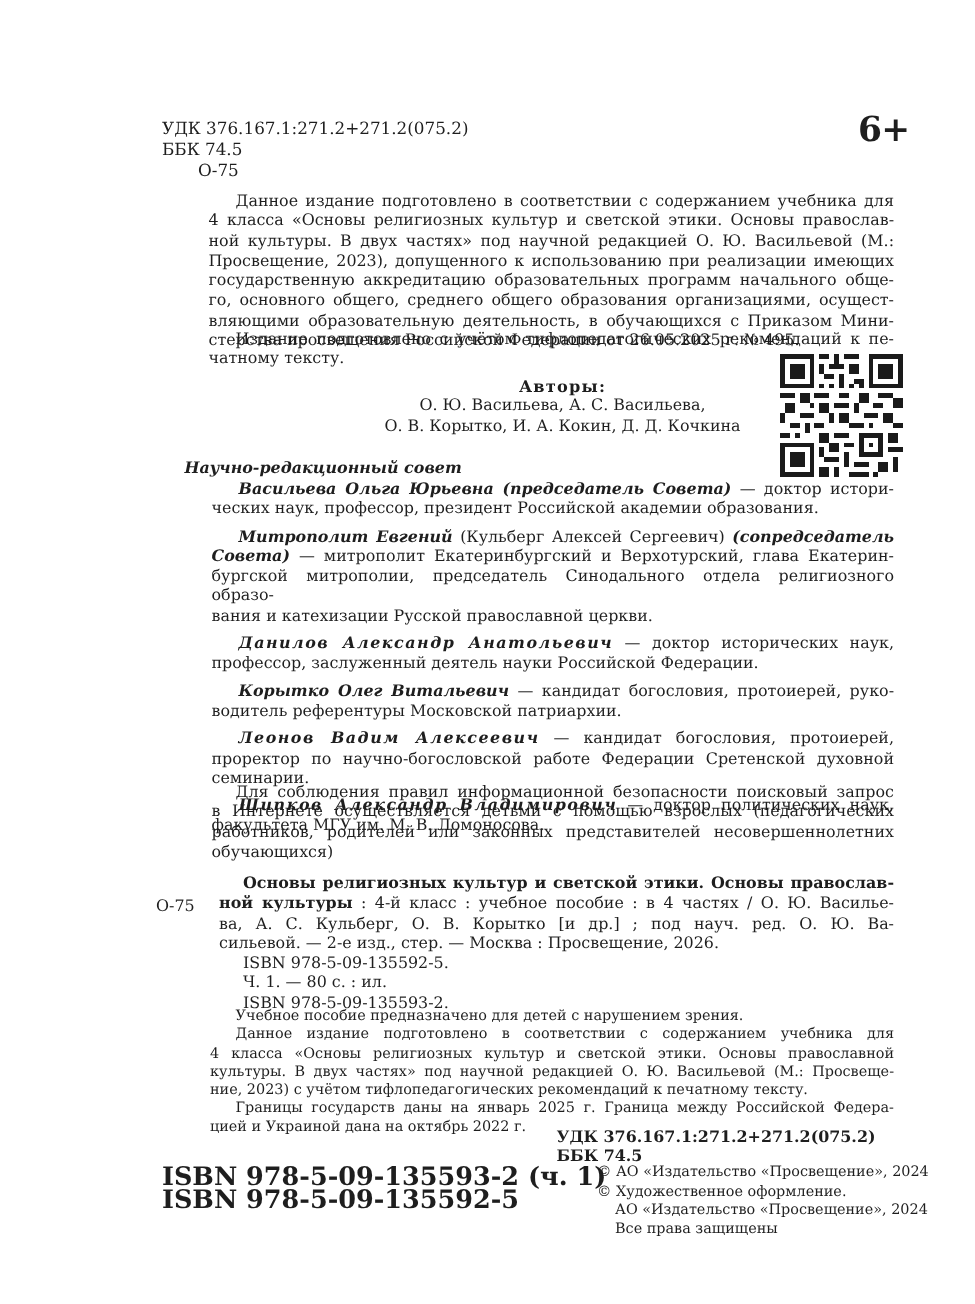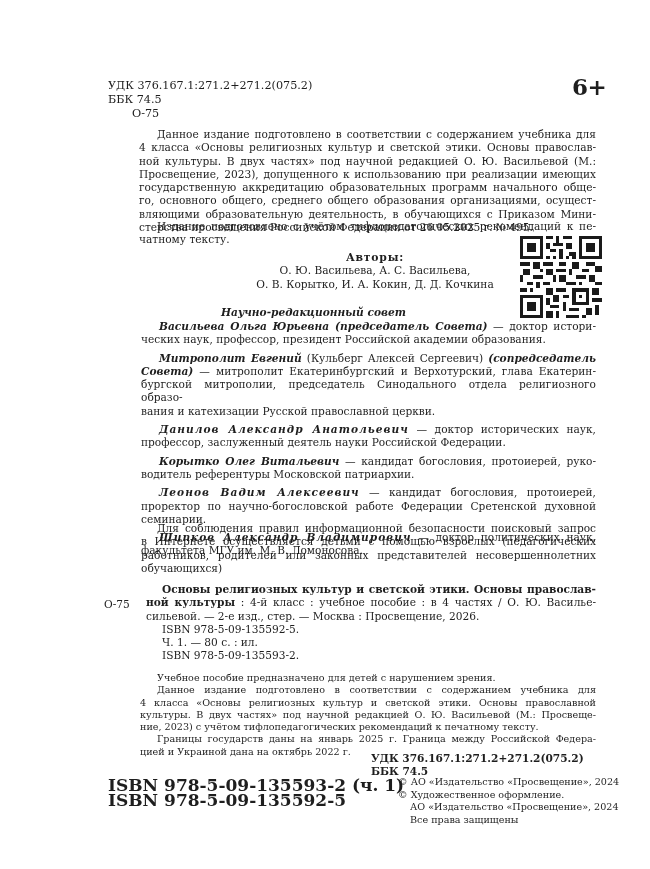--- a/index.html
+++ b/index.html
@@ -31,21 +31,21 @@
     #age-rating { left: 572px; top: 73px; font-size: 23px; font-weight: bold; font-family: "DejaVu Serif", serif; letter-spacing: -0.5px; }
 
     #intro { left: 139px; top: 128px; width: 457px; }
     #tiflo { left: 139px; top: 220px; width: 457px; }
 
     #authors { left: 250px; top: 251px; width: 250px; text-align: center; }
     #authors .head { font-weight: bold; letter-spacing: 0.8px; font-size: 10.8px; line-height: 13.4px; }
 
     #qr { left: 520px; top: 236px; width: 82px; height: 82px; }
 
-    #council-title { left: 140px; top: 306px; width: 347px; text-align: center; }
+    #council-title { left: 123px; top: 306px; width: 347px; }
     #council { left: 141px; top: 320px; width: 455px; }
     .member { margin-bottom: 5px; }
     .member .jline { text-align-last: justify; }
 
     #safety { left: 141px; top: 522px; width: 455px; }
     #biblio-code { left: 104px; top: 598px; font-size: 10.6px; }
     #biblio-main { left: 146px; top: 583px; width: 450px; }
 
     #notes { left: 140px; top: 672px; width: 456px; }
 
@@ -196,20 +196,21 @@
   <span class="jline" style="padding-left:16px">Для соблюдения правил информационной безопасности поисковый запрос</span>
   <span class="jline">в Интернете осуществляется детьми с помощью взрослых (педагогических</span>
   <span class="jline">работников, родителей или законных представителей несовершеннолетних</span>
   <span class="line">обучающихся)</span>
 </div>
 
 <div id="biblio-code" class="abs">О-75</div>
 <div id="biblio-main" class="abs t">
   <span class="jline bold" style="padding-left:16px">Основы религиозных культур и светской этики. Основы православ-</span>
   <span class="jline"><b>ной культуры</b><span> : 4-й класс : учебное пособие : в 4 частях / О. Ю. Василье-</span></span>
+  <span class="jline">ва, А. С. Кульберг, О. В. Корытко [и др.] ; под науч. ред. О. Ю. Ва-</span>
   <span class="line">сильевой. — 2-е изд., стер. — Москва : Просвещение, 2026.</span>
   <span class="line" style="padding-left:16px">ISBN 978-5-09-135592-5.</span>
   <span class="line" style="padding-left:16px">Ч. 1. — 80 с. : ил.</span>
   <span class="line" style="padding-left:16px">ISBN 978-5-09-135593-2.</span>
 </div>
 
 <div id="notes" class="abs tsmall">
   <span class="line" style="padding-left:17px">Учебное пособие предназначено для детей с нарушением зрения.</span>
   <span class="jline" style="padding-left:17px">Данное издание подготовлено в соответствии с содержанием учебника для</span>
   <span class="jline">4 класса «Основы религиозных культур и светской этики. Основы православной</span>

